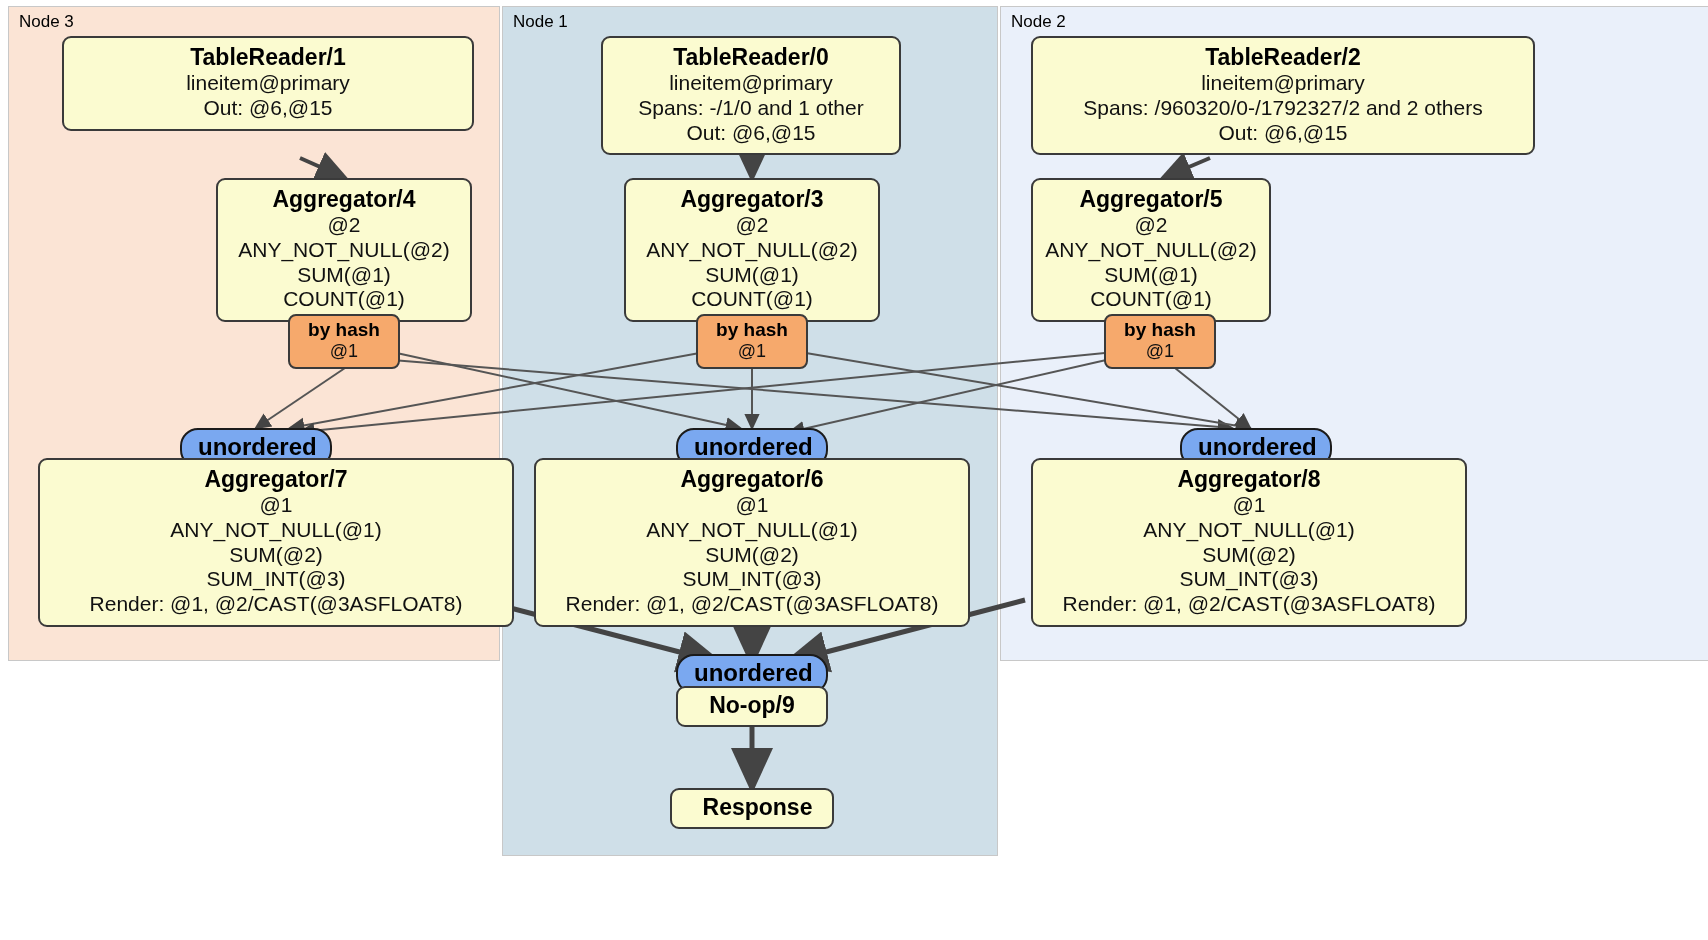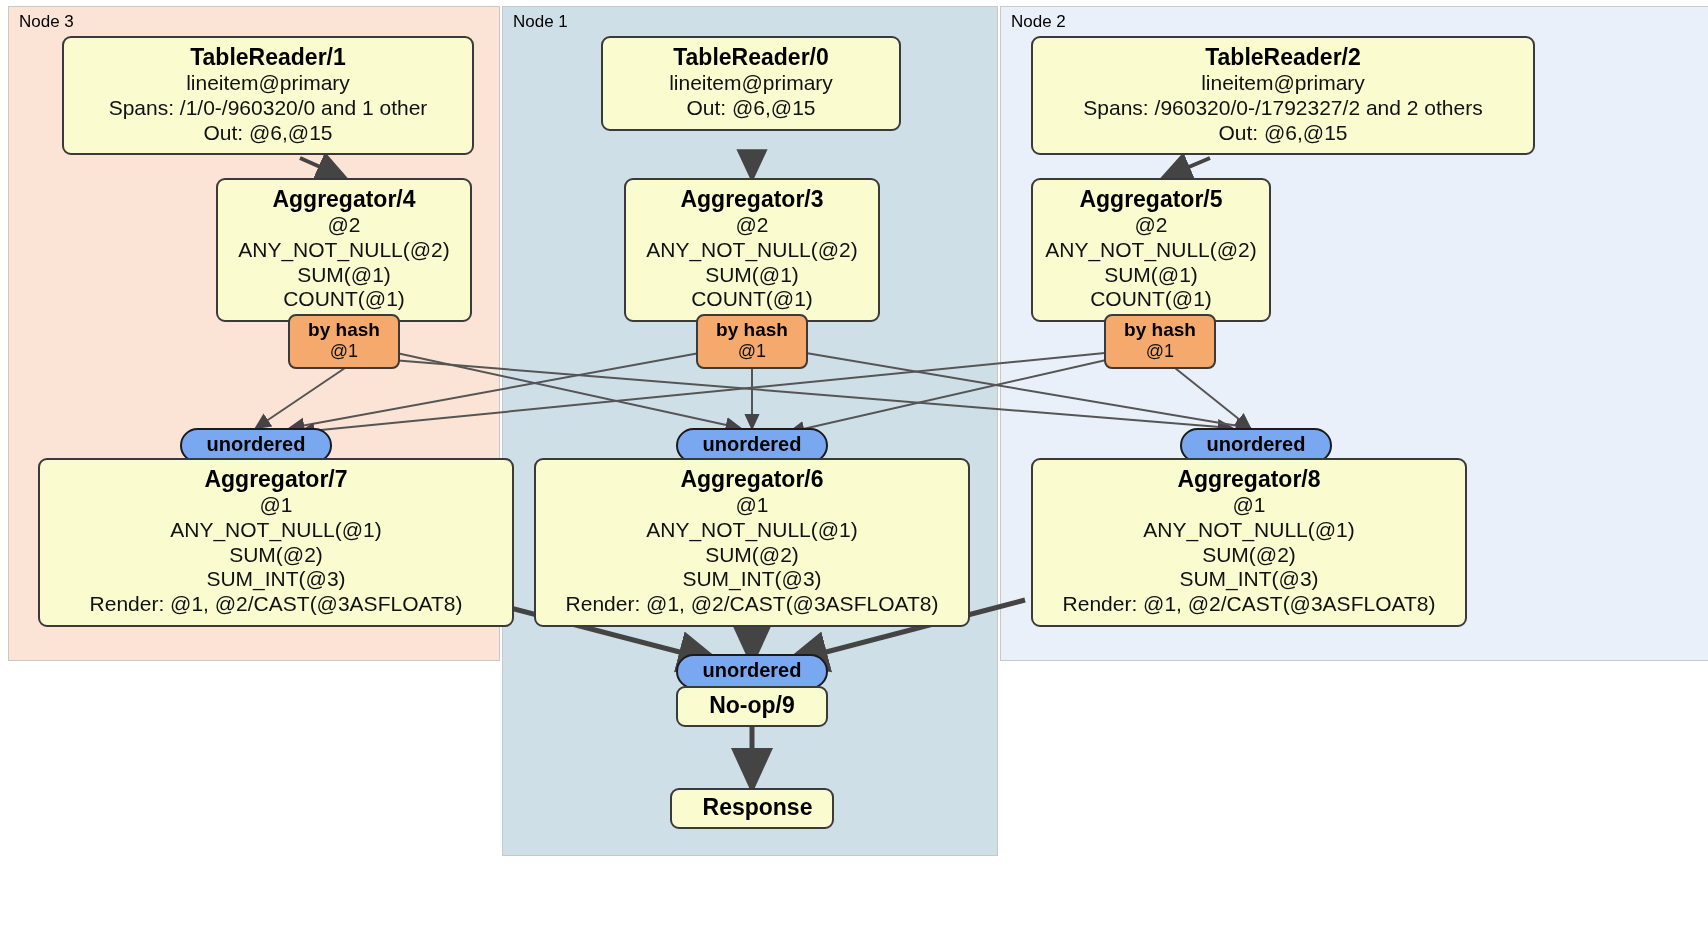--- a/index.html
+++ b/index.html
@@ -84,21 +84,21 @@
   }
   .recv {
     position: absolute;
     box-sizing: border-box;
     background: #7aa8f0;
     border: 2px solid #1b1b1b;
     border-radius: 18px;
     text-align: center;
     padding: 3px 16px 5px 16px;
     font-weight: bold;
-    font-size: 20px;
+    font-size: 24px;
     color: #000;
     white-space: nowrap;
     line-height: 1.15;
   }
 </style>
 </head>
 <body>
 
 <div id="canvas">
 
@@ -143,21 +143,20 @@
     <path d="M 480,600 L 718,662" stroke="#444444" stroke-width="5" fill="none" marker-end="url(#ahs)"></path>
     <path d="M 752,628 L 752,662" stroke="#444444" stroke-width="5" fill="none" marker-end="url(#ahs)"></path>
     <path d="M 1025,600 L 788,662" stroke="#444444" stroke-width="5" fill="none" marker-end="url(#ahs)"></path>
 
     <path d="M 752,722 L 752,788" stroke="#444444" stroke-width="5" fill="none" marker-end="url(#ahs)"></path>
   </svg>
 
   <div class="proc-box" style="left:62px; top:36px; width:412px;">
     <div class="proc-title">TableReader/1</div>
     <div class="proc-line">lineitem@primary</div>
-    <div class="proc-line">Spans: /1/0-/960320/0 and 1 other</div>
     <div class="proc-line">Out: @6,@15</div>
   </div>
 
   <div class="proc-box" style="left:216px; top:178px; width:256px;">
     <div class="proc-title">Aggregator/4</div>
     <div class="proc-line">@2</div>
     <div class="proc-line">ANY_NOT_NULL(@2)</div>
     <div class="proc-line">SUM(@1)</div>
     <div class="proc-line">COUNT(@1)</div>
   </div>
@@ -174,20 +173,21 @@
     <div class="proc-line">@1</div>
     <div class="proc-line">ANY_NOT_NULL(@1)</div>
     <div class="proc-line">SUM(@2)</div>
     <div class="proc-line">SUM_INT(@3)</div>
     <div class="proc-line">Render: @1, @2/CAST(@3ASFLOAT8)</div>
   </div>
 
   <div class="proc-box" style="left:601px; top:36px; width:300px;">
     <div class="proc-title">TableReader/0</div>
     <div class="proc-line">lineitem@primary</div>
+    <div class="proc-line">Spans: -/1/0 and 1 other</div>
     <div class="proc-line">Out: @6,@15</div>
   </div>
 
   <div class="proc-box" style="left:624px; top:178px; width:256px;">
     <div class="proc-title">Aggregator/3</div>
     <div class="proc-line">@2</div>
     <div class="proc-line">ANY_NOT_NULL(@2)</div>
     <div class="proc-line">SUM(@1)</div>
     <div class="proc-line">COUNT(@1)</div>
   </div>

